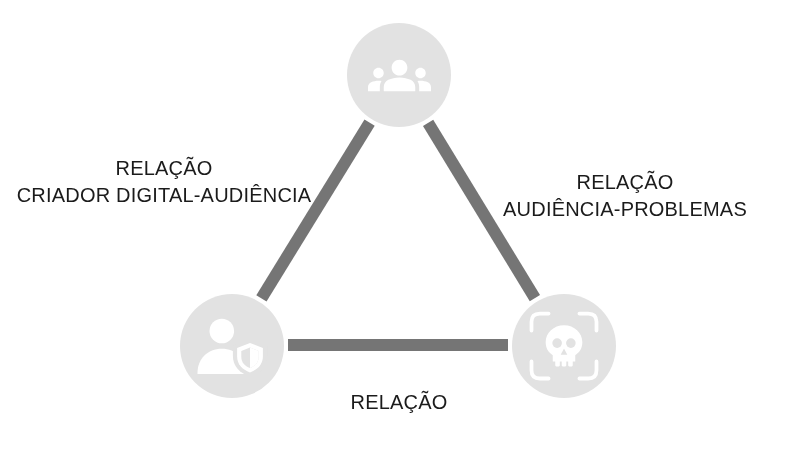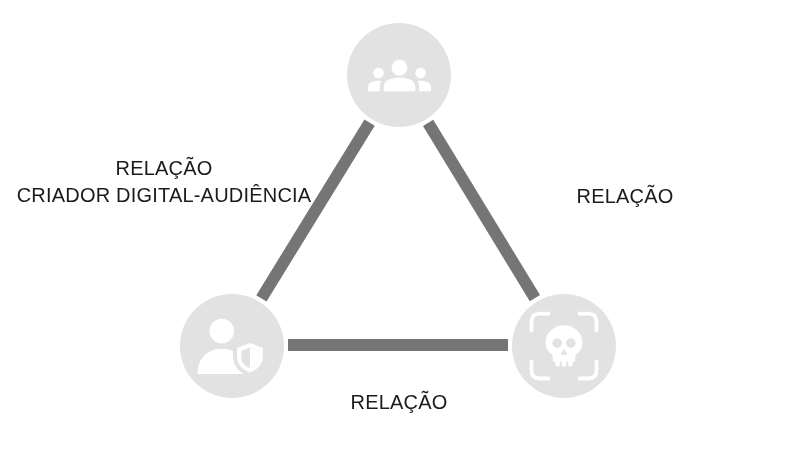--- a/index.html
+++ b/index.html
@@ -100,19 +100,20 @@
     </svg>
   </div>
 
   <div class="label label-left">
     <div>RELAÇÃO</div>
     <div>CRIADOR DIGITAL-AUDIÊNCIA</div>
   </div>
 
   <div class="label label-right">
     <div>RELAÇÃO</div>
+    <div>AUDIÊNCIA-PROBLEMAS</div>
   </div>
 
   <div class="label label-bottom">
     <div>RELAÇÃO</div>
   </div>
 
 </div>
 
 </body></html>

